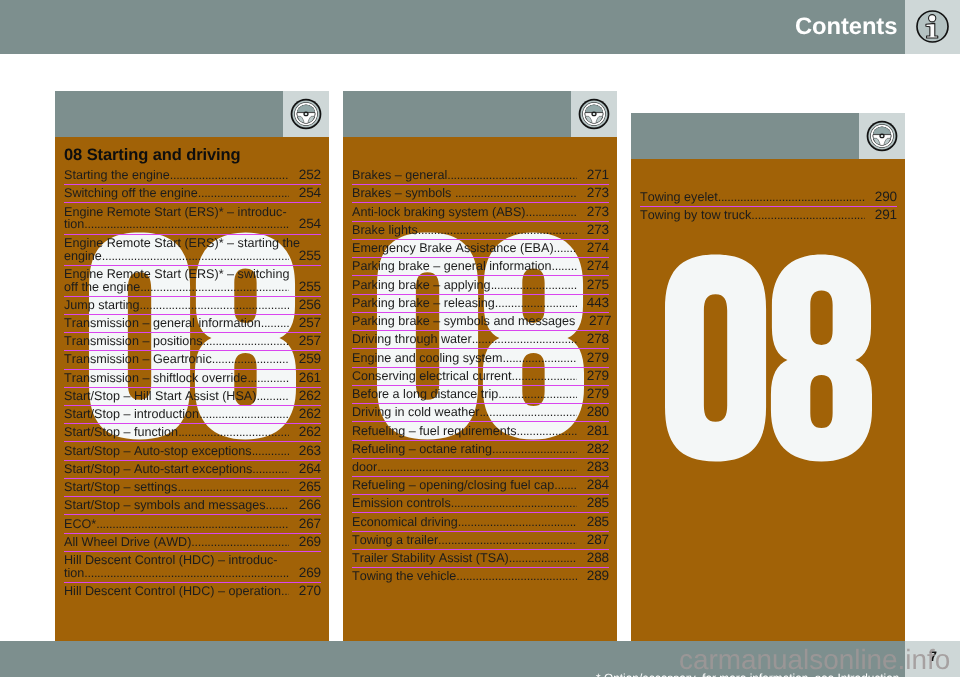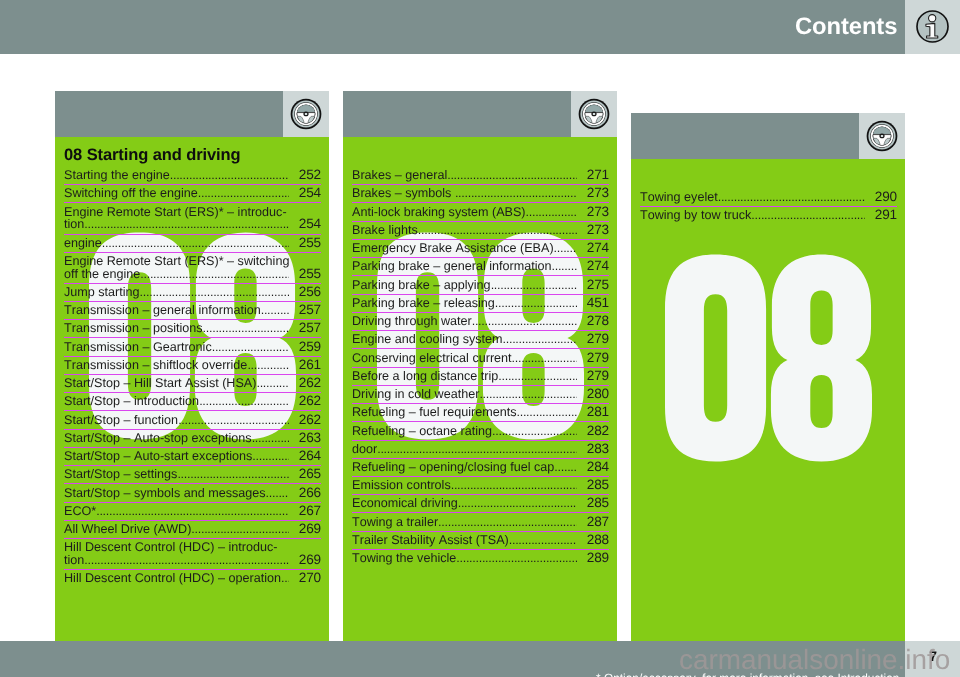--- a/index.html
+++ b/index.html
@@ -18,21 +18,21 @@
 
   
   .sheet{position:absolute;left:55px;top:91px;width:850px;height:513px;}
   .col{position:absolute;top:0;height:513px;width:274px;}
   .col1{left:0;}
   .col2{left:288px;}
   .col3{left:576px;margin-top:22px;}
   .colhead{position:absolute;left:0;top:0;height:46px;width:228px;background:#7d8f8e;}
   .iconbox{position:absolute;left:228px;top:0;width:46px;height:46px;background:#ced7d7;}
   .wheel-icon{position:absolute;left:7px;top:6.5px;width:32px;height:32px;display:block;}
-  .colbody{position:absolute;left:0;top:46px;width:274px;height:531px;background:#84cc16;
+  .colbody{position:absolute;left:0;top:46px;width:274px;height:531px;background:#a16207;
        overflow:hidden;}
   .watermark08{position:absolute;left:34px;top:92.5px;width:207px;height:212px;
        font-size:0;line-height:0;}
   .watermark08 svg{display:block;width:207px;height:212px;}
 
   
   .toc{position:absolute;left:9px;top:0;width:257px;z-index:2;}
   .toc.offset{top:30px;}
   .heading{font-size:16.5px;font-weight:bold;color:#0e0e0e;
        height:25px;line-height:19px;letter-spacing:-0.1px;padding-top:5px;
@@ -123,20 +123,23 @@
           <span class="rt">Engine Remote Start (ERS)* – introduc-</span>
         </div>
         <div class="rline">
           <span class="rt">tion</span>
           <span class="fill">..........................................................................................</span>
           <span class="rp">254</span>
         </div>
       </div>
       <div class="row">
         <div class="rline">
+          <span class="rt">Engine Remote Start (ERS)* – starting the</span>
+        </div>
+        <div class="rline">
           <span class="rt">engine</span>
           <span class="fill">..........................................................................................</span>
           <span class="rp">255</span>
         </div>
       </div>
       <div class="row">
         <div class="rline">
           <span class="rt">Engine Remote Start (ERS)* – switching</span>
         </div>
         <div class="rline">
@@ -337,21 +340,28 @@
         <div class="rline">
           <span class="rt">Parking brake – applying</span>
           <span class="fill">..........................................................................................</span>
           <span class="rp">275</span>
         </div>
       </div>
       <div class="row">
         <div class="rline">
           <span class="rt">Parking brake – releasing</span>
           <span class="fill">..........................................................................................</span>
-          <span class="rp">451</span>
+          <span class="rp">443</span>
+        </div>
+      </div>
+      <div class="row">
+        <div class="rline">
+          <span class="rt">Parking brake – symbols and messages&nbsp;</span>
+          <span class="fill">..........................................................................................</span>
+          <span class="rp">277</span>
         </div>
       </div>
       <div class="row">
         <div class="rline">
           <span class="rt">Driving through water</span>
           <span class="fill">..........................................................................................</span>
           <span class="rp">278</span>
         </div>
       </div>
       <div class="row">

